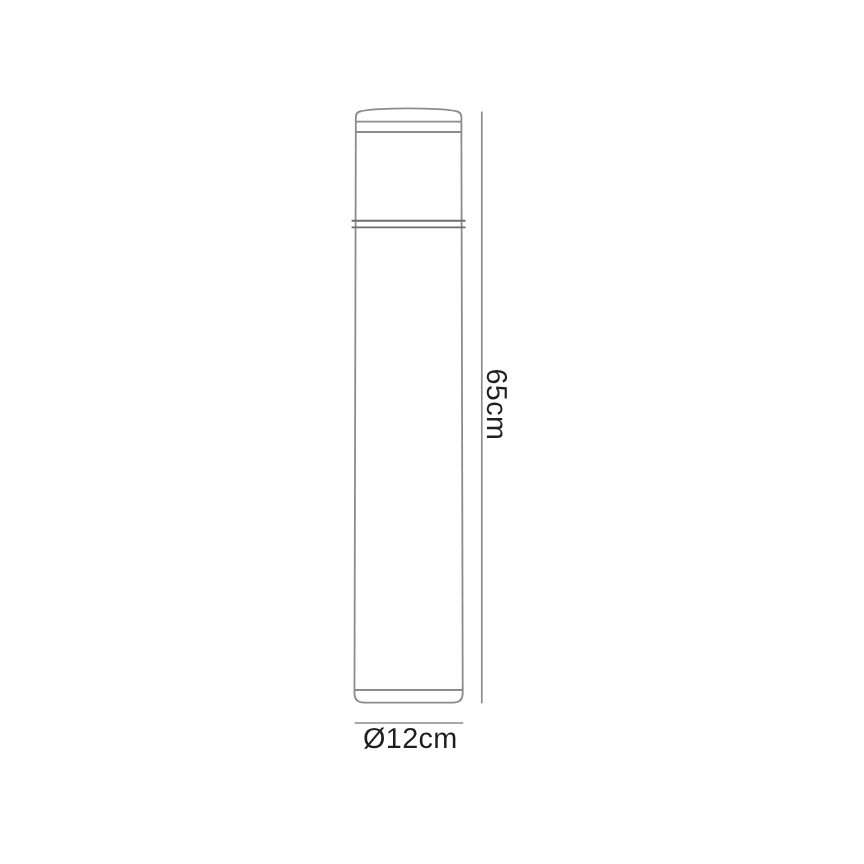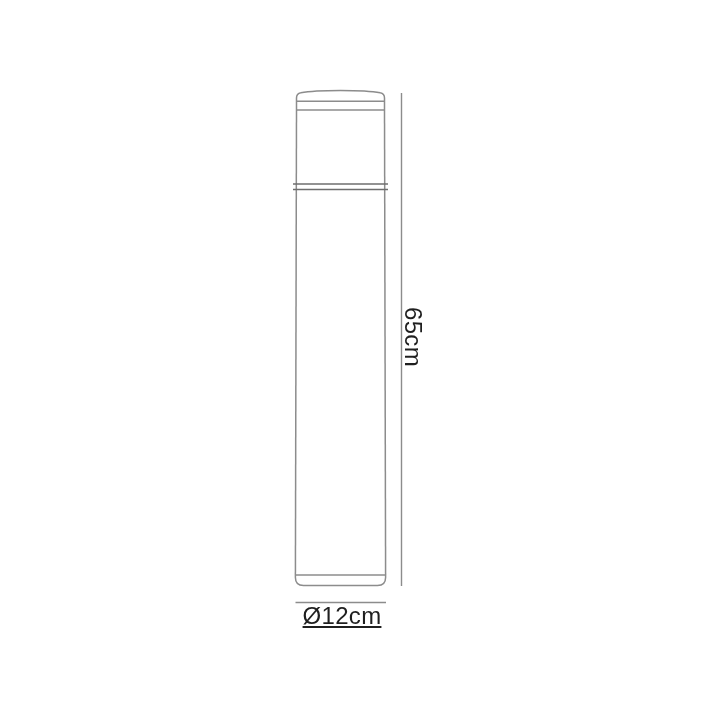--- a/index.html
+++ b/index.html
@@ -46,21 +46,20 @@
   }
   .dim-label-height {
     left: 413px;
     top: 337px;
     transform: translate(-50%, -50%) rotate(90deg);
   }
   .dim-label-diameter {
     left: 342px;
     top: 616px;
     transform: translate(-50%, -50%);
-    text-decoration: underline;
   }
 </style>
 </head>
 <body>
 
 <div class="canvas">
 
   <svg class="drawing-svg" viewBox="0 0 720 720" xmlns="http://www.w3.org/2000/svg">
 
     <path class="outline" d="M 296.5 110 L 296.5 98 Q 296.5 93.4 300.8 92.7 C 317 89.6 364 89.6 380.2 92.7 Q 384.5 93.4 384.5 98 L 384.5 110" stroke="#8c8c8c"></path>

